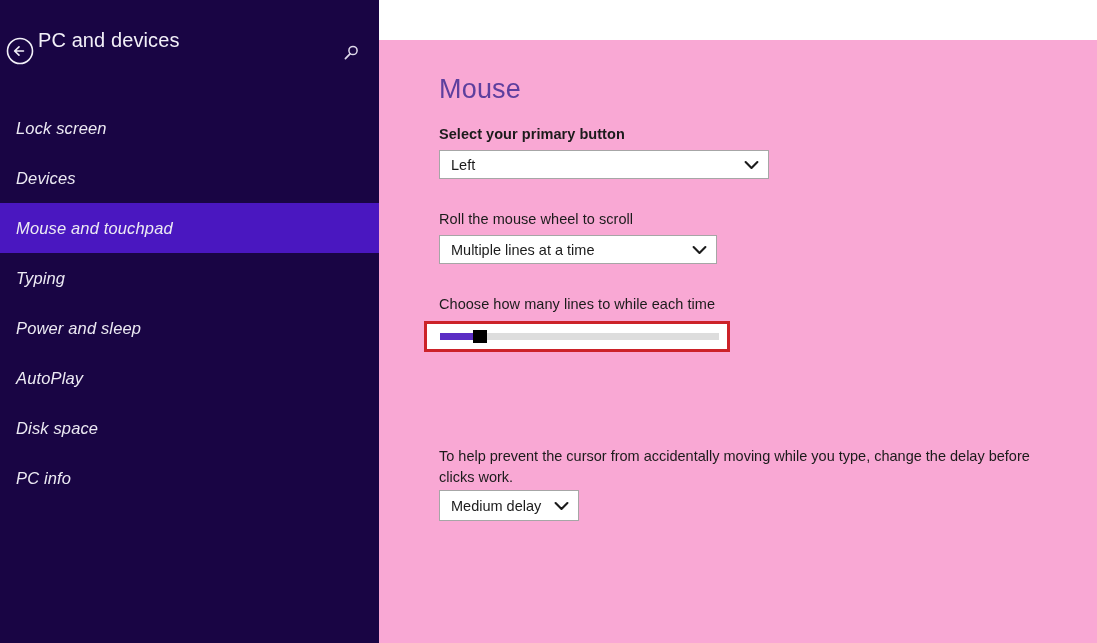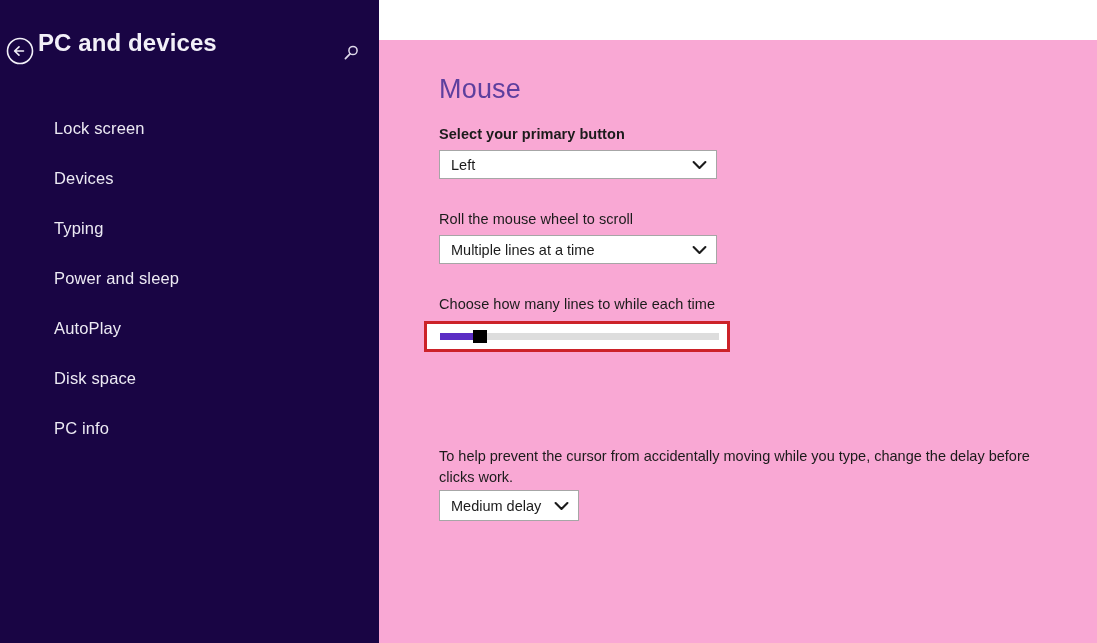--- a/index.html
+++ b/index.html
@@ -23,39 +23,40 @@
   }
   .back-btn {
     position:absolute; left:3px; top:4px;
     width:34px; height:34px;
     display:flex; align-items:center; justify-content:center;
     cursor:pointer;
   }
   .back-btn svg { display:block; }
   .nav-title {
     position:absolute; left:38px; top:-1px;
-    font-size:24px; font-weight:700;
+    font-size:20px; font-weight:400;
     color:#f2f0f8;
     letter-spacing:0.1px;
     white-space:nowrap;
   }
   .search-btn {
     position:absolute; left:338px; top:10px;
     width:26px; height:26px;
     display:flex; align-items:center; justify-content:center;
     cursor:pointer;
   }
 
   .nav-list { position:absolute; left:0; top:103px; width:379px; }
   .nav-item {
     position:relative;
     height:50px;
     display:flex; align-items:center;
-    padding-left:54px;
-    cursor:pointer;
+    padding-left:16px;
+    cursor:pointer;
+    font-style:italic;
   }
   .nav-item .nav-label {
     font-size:16.5px;
     font-weight:400;
     color:#eceaf3;
     letter-spacing:0.15px;
     white-space:nowrap;
   }
   .nav-item.selected { background:#4a17c0; }
 
@@ -109,21 +110,21 @@
     font-size:14.5px;
     color:#1b1b1b;
     flex:1;
     white-space:nowrap;
     overflow:hidden;
   }
   .dropdown .dd-caret {
     display:flex; align-items:center; justify-content:center;
     width:18px; flex:0 0 auto;
   }
-  #dd-primary { left:60px; top:110px; width:278px; height:29px; }
+  #dd-primary { left:60px; top:110px; width:330px; height:29px; }
   #dd-wheel   { left:60px; top:195px; width:278px; height:29px; }
   #dd-delay   { left:60px; top:450px; width:140px; height:31px; }
   #dd-delay .dd-caret { margin-left:6px; }
 
   
   .highlight-box {
     position:absolute;
     left:45px; top:281px;
     width:306px; height:31px;
     border:3px solid #cc2229;
@@ -173,20 +174,23 @@
         </svg>
       </div>
     </div>
 
     <div class="nav-list">
       <div class="nav-item">
         <span class="nav-label">Lock screen</span>
       </div>
       <div class="nav-item">
         <span class="nav-label">Devices</span>
+      </div>
+      <div class="nav-item selected">
+        <span class="nav-label">Mouse and touchpad</span>
       </div>
       <div class="nav-item">
         <span class="nav-label">Typing</span>
       </div>
       <div class="nav-item">
         <span class="nav-label">Power and sleep</span>
       </div>
       <div class="nav-item">
         <span class="nav-label">AutoPlay</span>
       </div>

